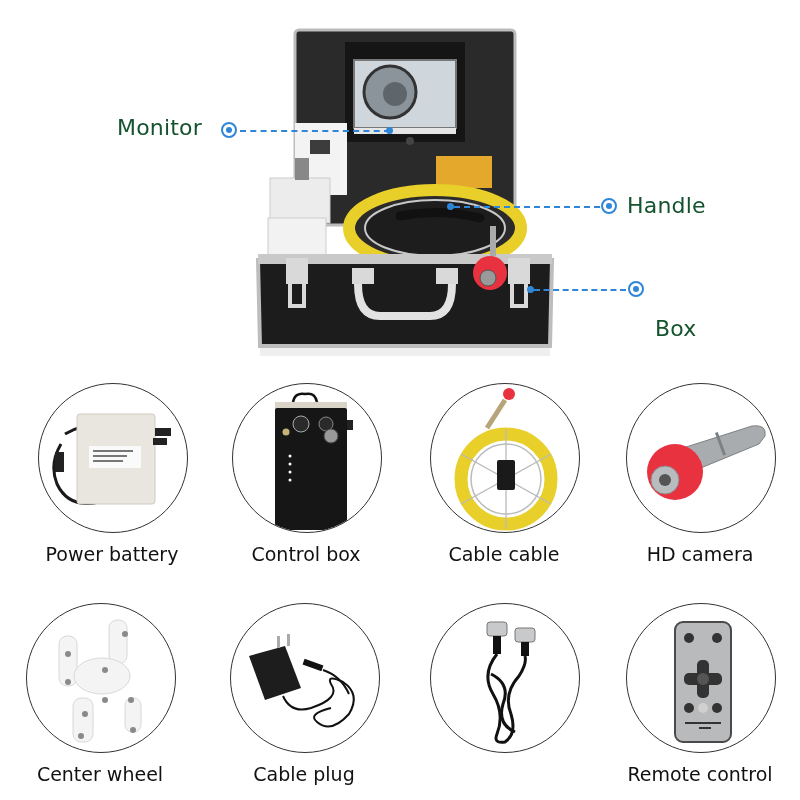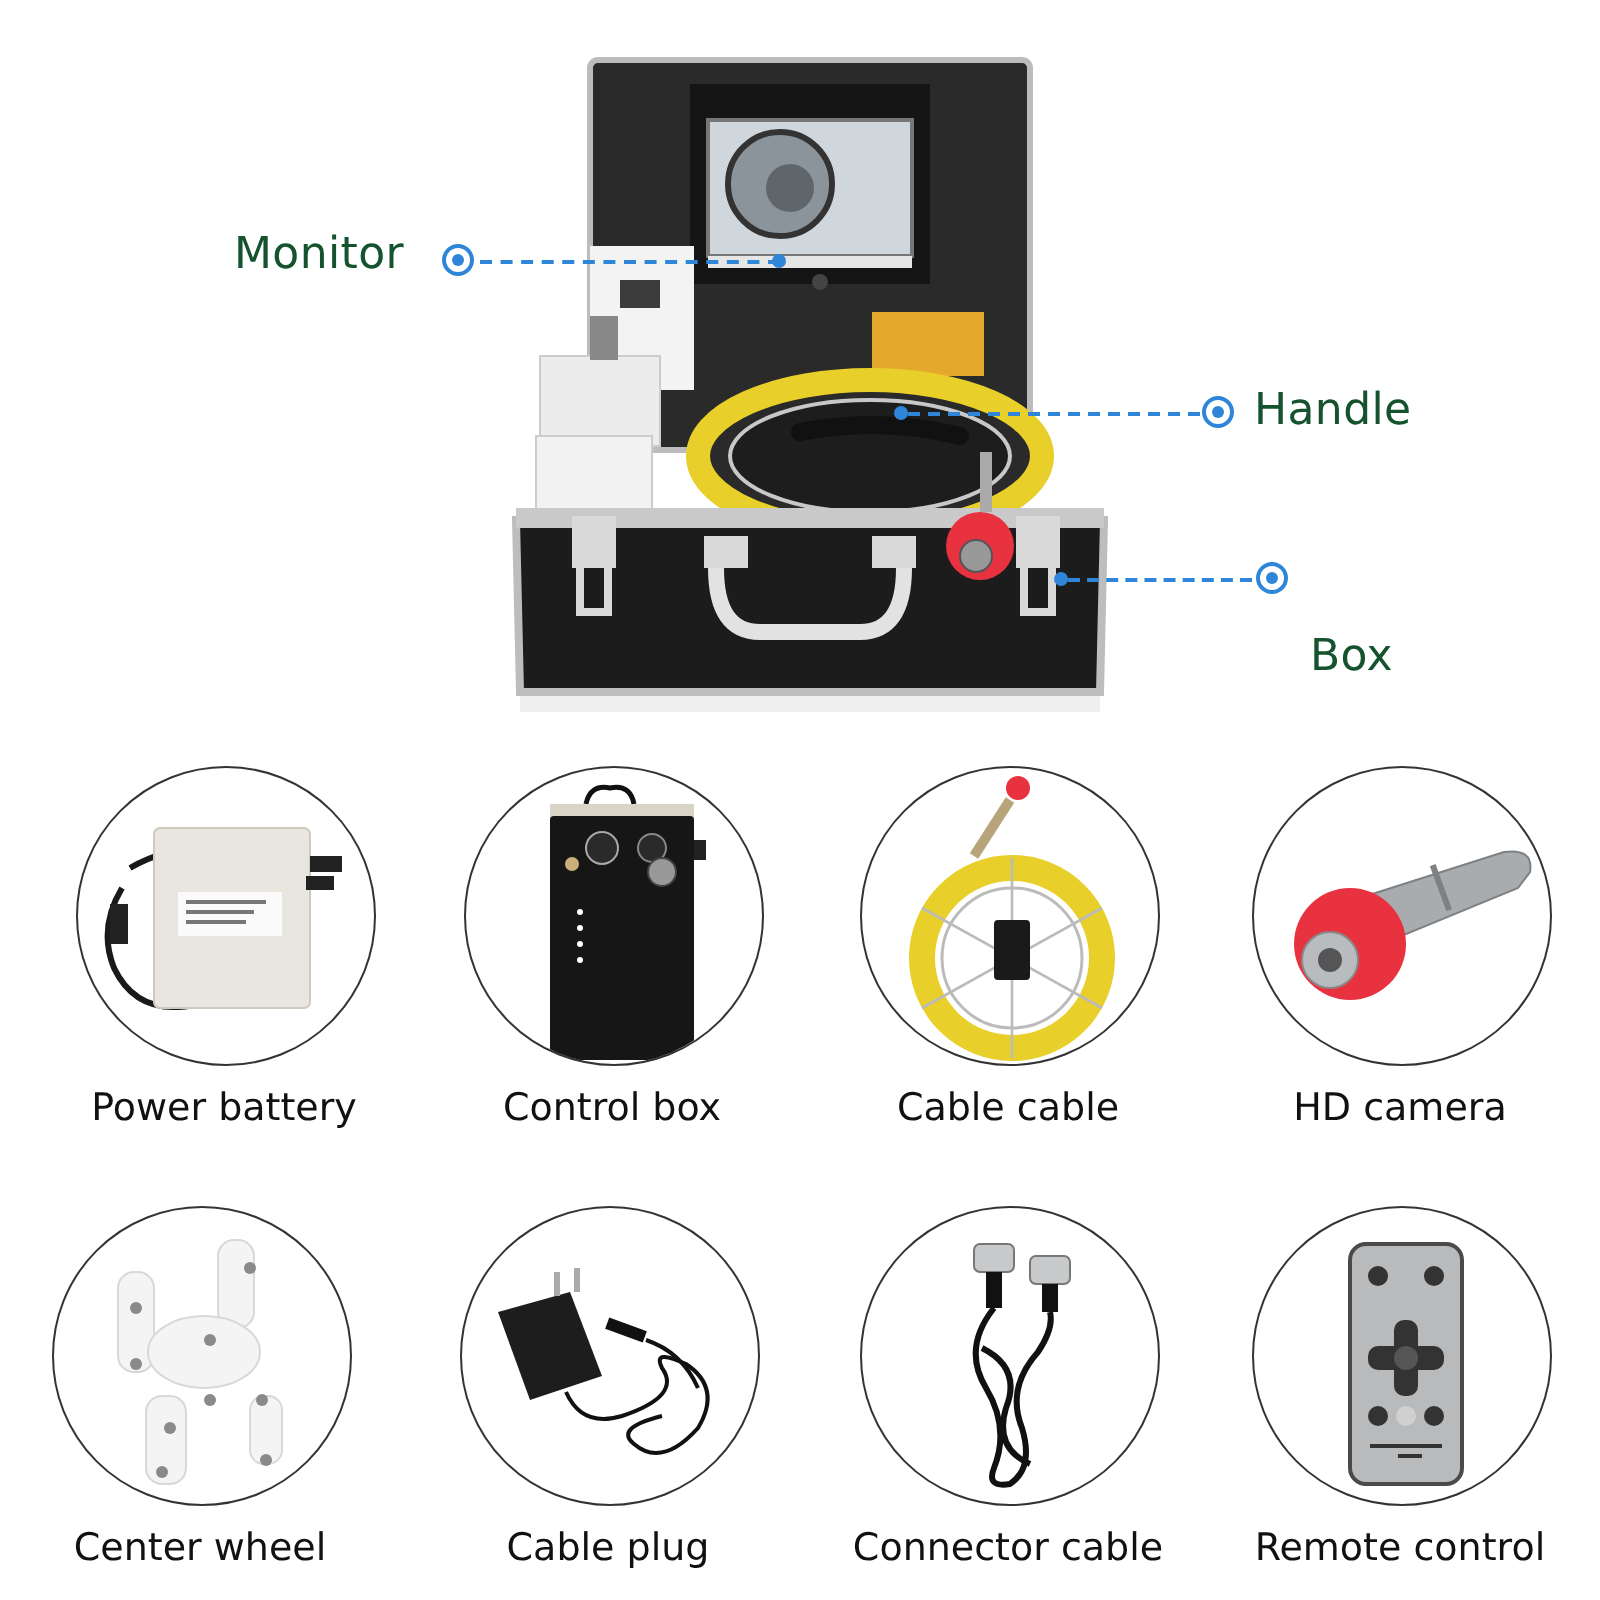--- a/index.html
+++ b/index.html
@@ -194,21 +194,20 @@
   <div class="circle">
     <svg width="150" height="150" viewBox="0 0 150 150">
       <rect x="56" y="18" width="20" height="14" rx="3" fill="#c7c9cb" stroke="#777"></rect>
       <rect x="84" y="24" width="20" height="14" rx="3" fill="#c7c9cb" stroke="#777"></rect>
       <rect x="62" y="32" width="8" height="18" fill="#111"></rect>
         <rect x="90" y="38" width="8" height="14" fill="#111"></rect>
       <path d="M66 50 Q50 70 62 90 Q74 110 66 130 Q62 140 74 138 Q86 130 80 110 Q72 90 88 72 Q96 60 94 52" stroke="#111" stroke-width="3" fill="none"></path>
       <path d="M60 70 Q80 80 72 100 Q66 120 84 128" stroke="#111" stroke-width="3" fill="none"></path>
     </svg>
   </div>
-  <span class="item-label">Connector cable</span>
 </div>
 
 <div class="item" style="left:610px;top:603px;">
   <div class="circle">
     <svg width="150" height="150" viewBox="0 0 150 150">
       <rect x="48" y="18" width="56" height="120" rx="8" fill="#b8babc" stroke="#4a4a4a" stroke-width="2"></rect>
       <circle cx="62" cy="34" r="5" fill="#333"></circle>
         <circle cx="90" cy="34" r="5" fill="#333"></circle>
       <rect x="70" y="56" width="12" height="38" rx="5" fill="#333"></rect>
       <rect x="57" y="69" width="38" height="12" rx="5" fill="#333"></rect>

